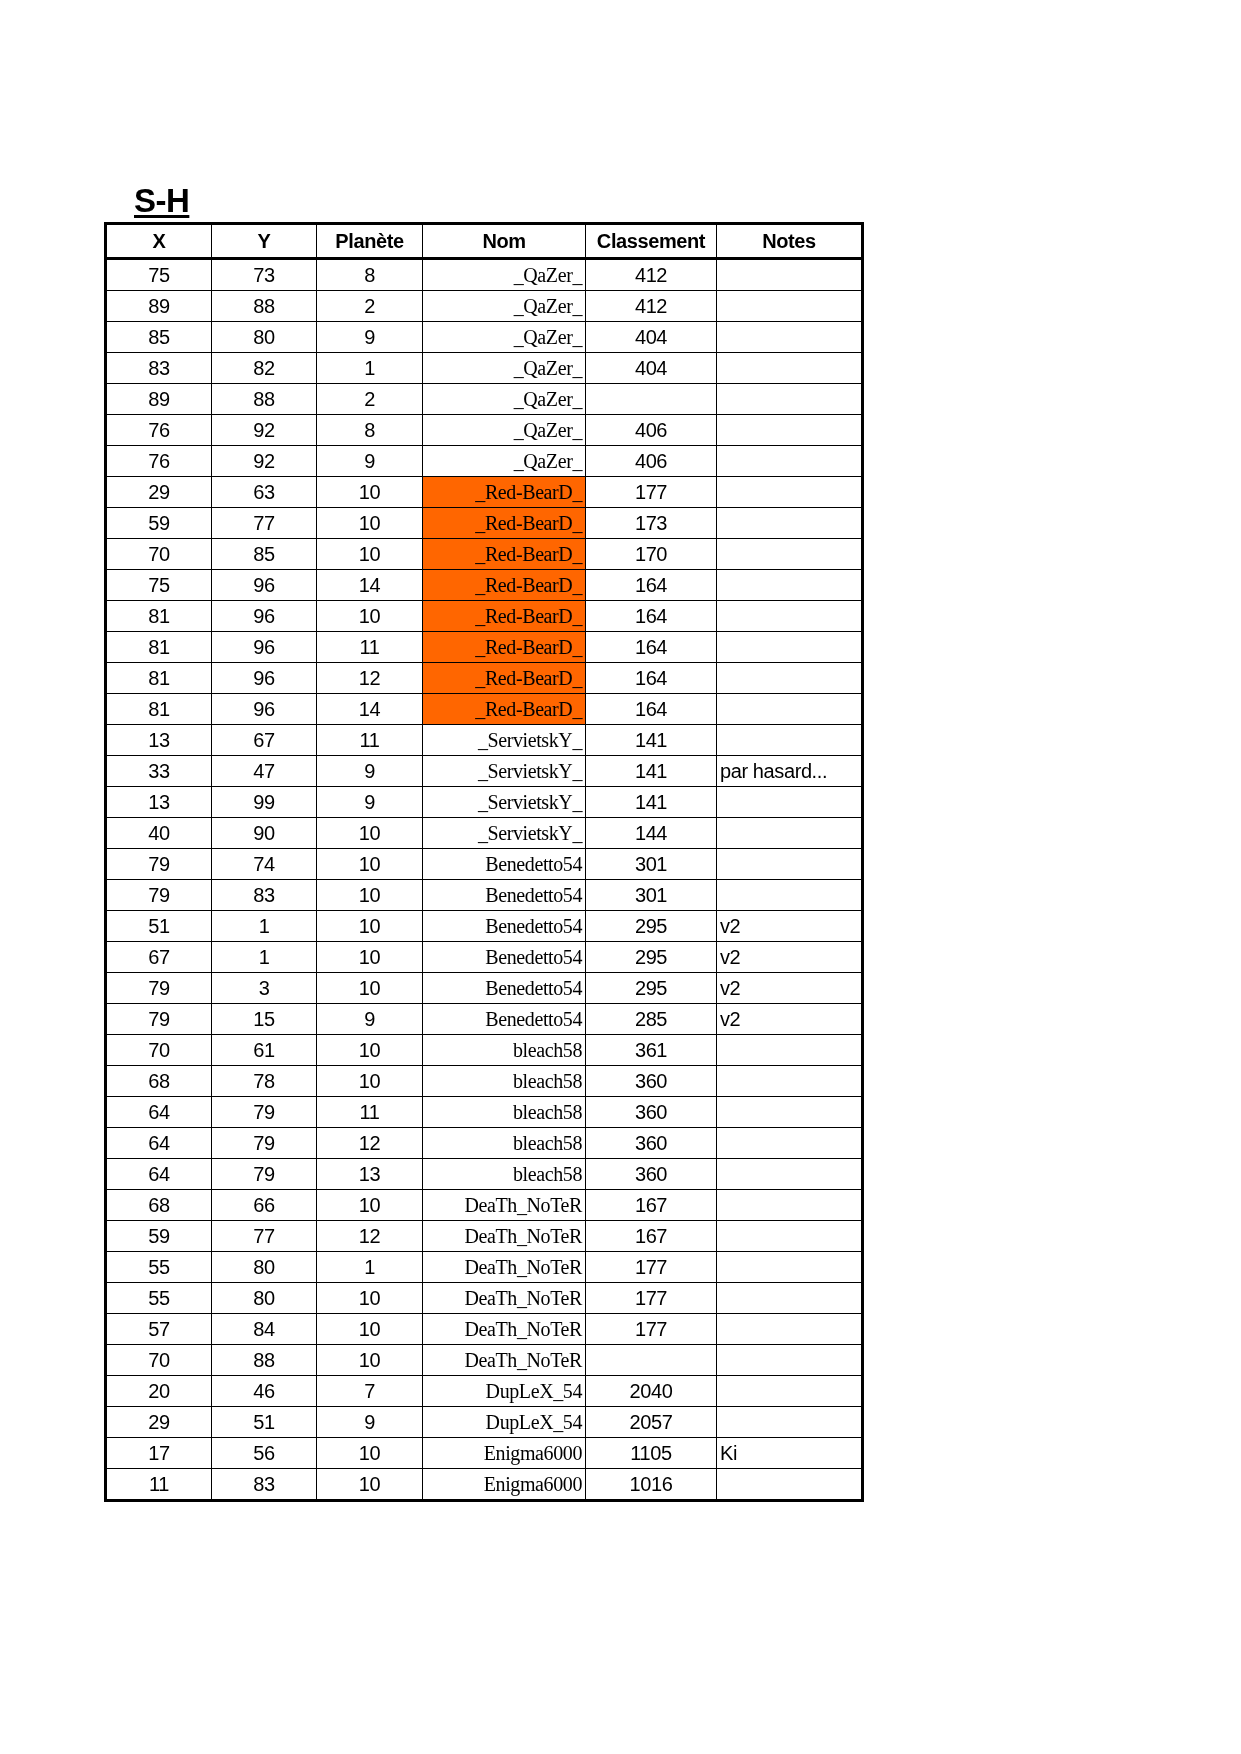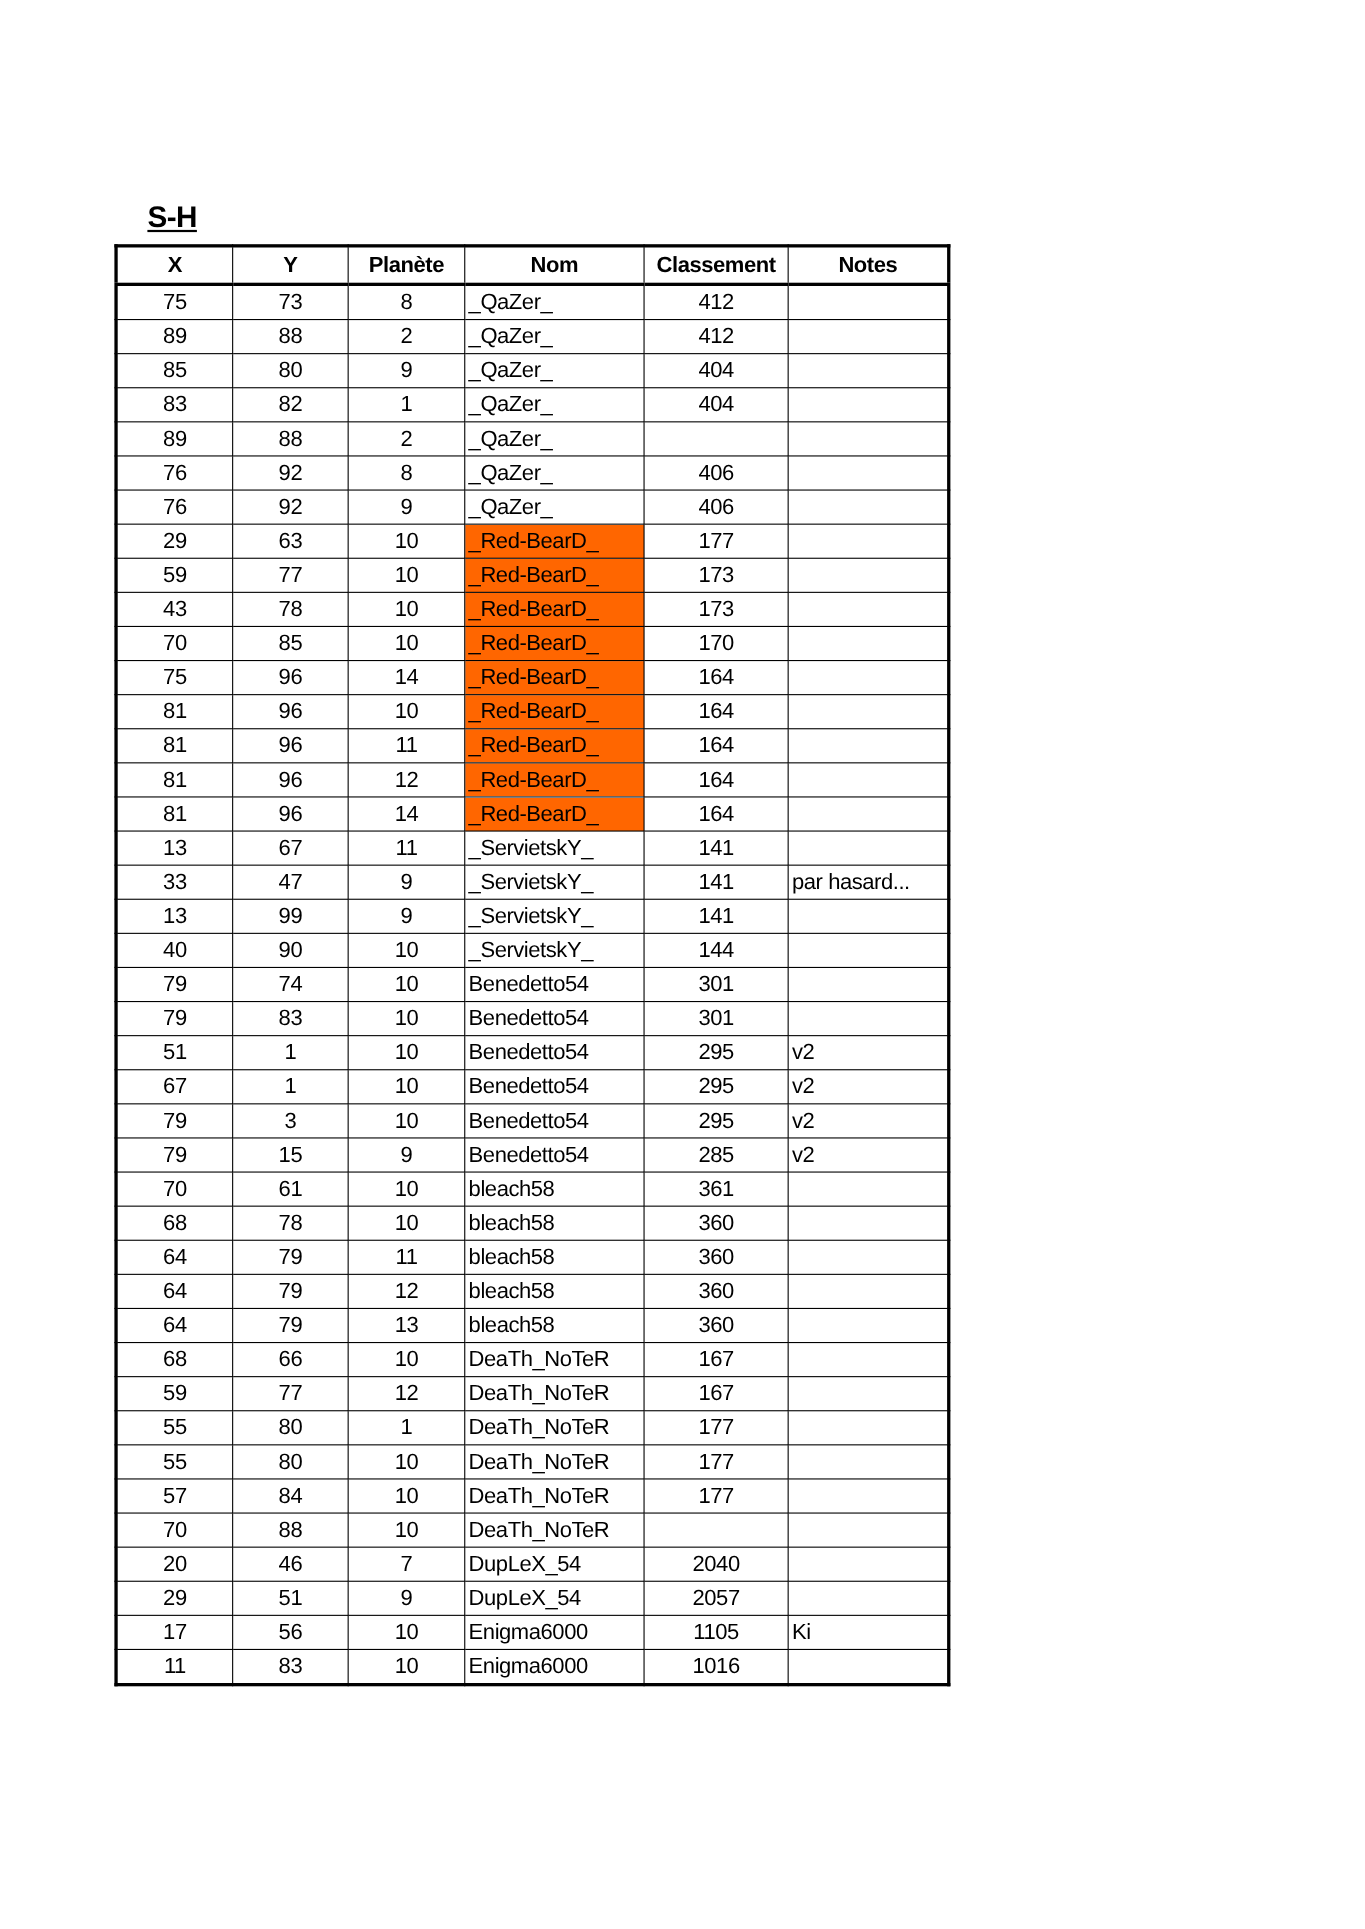--- a/index.html
+++ b/index.html
@@ -1,28 +1,28 @@
 <!DOCTYPE html>
 <html><head>
 <meta charset="utf-8">
 <style>
   html, body { margin:0; padding:0; background:#ffffff; }
   body { width:1241px; height:1754px; position:relative; font-family:"Liberation Sans", sans-serif; color:#000; }
-  .title { position:absolute; left:134px; top:182px; font-size:27px; font-weight:bold; text-decoration:underline; text-underline-offset:3px; font-family:"Liberation Sans Narrow","Liberation Sans", sans-serif; letter-spacing:-0.5px; }
+  .title { position:absolute; left:134px; top:182px; font-size:33px; font-weight:bold; text-decoration:underline; text-underline-offset:3px; font-family:"Liberation Sans Narrow","Liberation Sans", sans-serif; letter-spacing:-0.5px; }
   table.sheet { position:absolute; left:104px; top:222px; border-collapse:collapse; border:3px solid #000; table-layout:fixed; }
   table.sheet col.c-x { width:106px; }
   table.sheet col.c-y { width:105px; }
   table.sheet col.c-p { width:106px; }
   table.sheet col.c-n { width:163px; }
   table.sheet col.c-c { width:131px; }
   table.sheet col.c-notes { width:146px; }
   th, td { border:1.5px solid #000; height:30px; padding:0 3px; font-size:20px; line-height:30px; white-space:nowrap; overflow:hidden; letter-spacing:-0.4px; }
   th { font-weight:bold; text-align:center; height:32px; border-bottom:3px solid #000; }
   td.num { text-align:center; }
-  td.name { text-align:left; }
+  td.name { text-align:right;font-family:Liberation Serif, serif; }
   td.notes { text-align:left; }
   td.hl { background:#ff6600; }
 </style>
 </head>
 <body>
 
 <div class="title">S-H</div>
 
 <table class="sheet">
   <colgroup>
@@ -110,28 +110,20 @@
       </tr>
       <tr>
         <td class="num">59</td>
         <td class="num">77</td>
         <td class="num">10</td>
         <td class="name hl" style="background: rgb(255, 102, 0);">_Red-BearD_</td>
         <td class="num">173</td>
         <td class="notes"></td>
       </tr>
       <tr>
-        <td class="num">43</td>
-        <td class="num">78</td>
-        <td class="num">10</td>
-        <td class="name hl" style="background: rgb(255, 102, 0);">_Red-BearD_</td>
-        <td class="num">173</td>
-        <td class="notes"></td>
-      </tr>
-      <tr>
         <td class="num">70</td>
         <td class="num">85</td>
         <td class="num">10</td>
         <td class="name hl" style="background: rgb(255, 102, 0);">_Red-BearD_</td>
         <td class="num">170</td>
         <td class="notes"></td>
       </tr>
       <tr>
         <td class="num">75</td>
         <td class="num">96</td>

